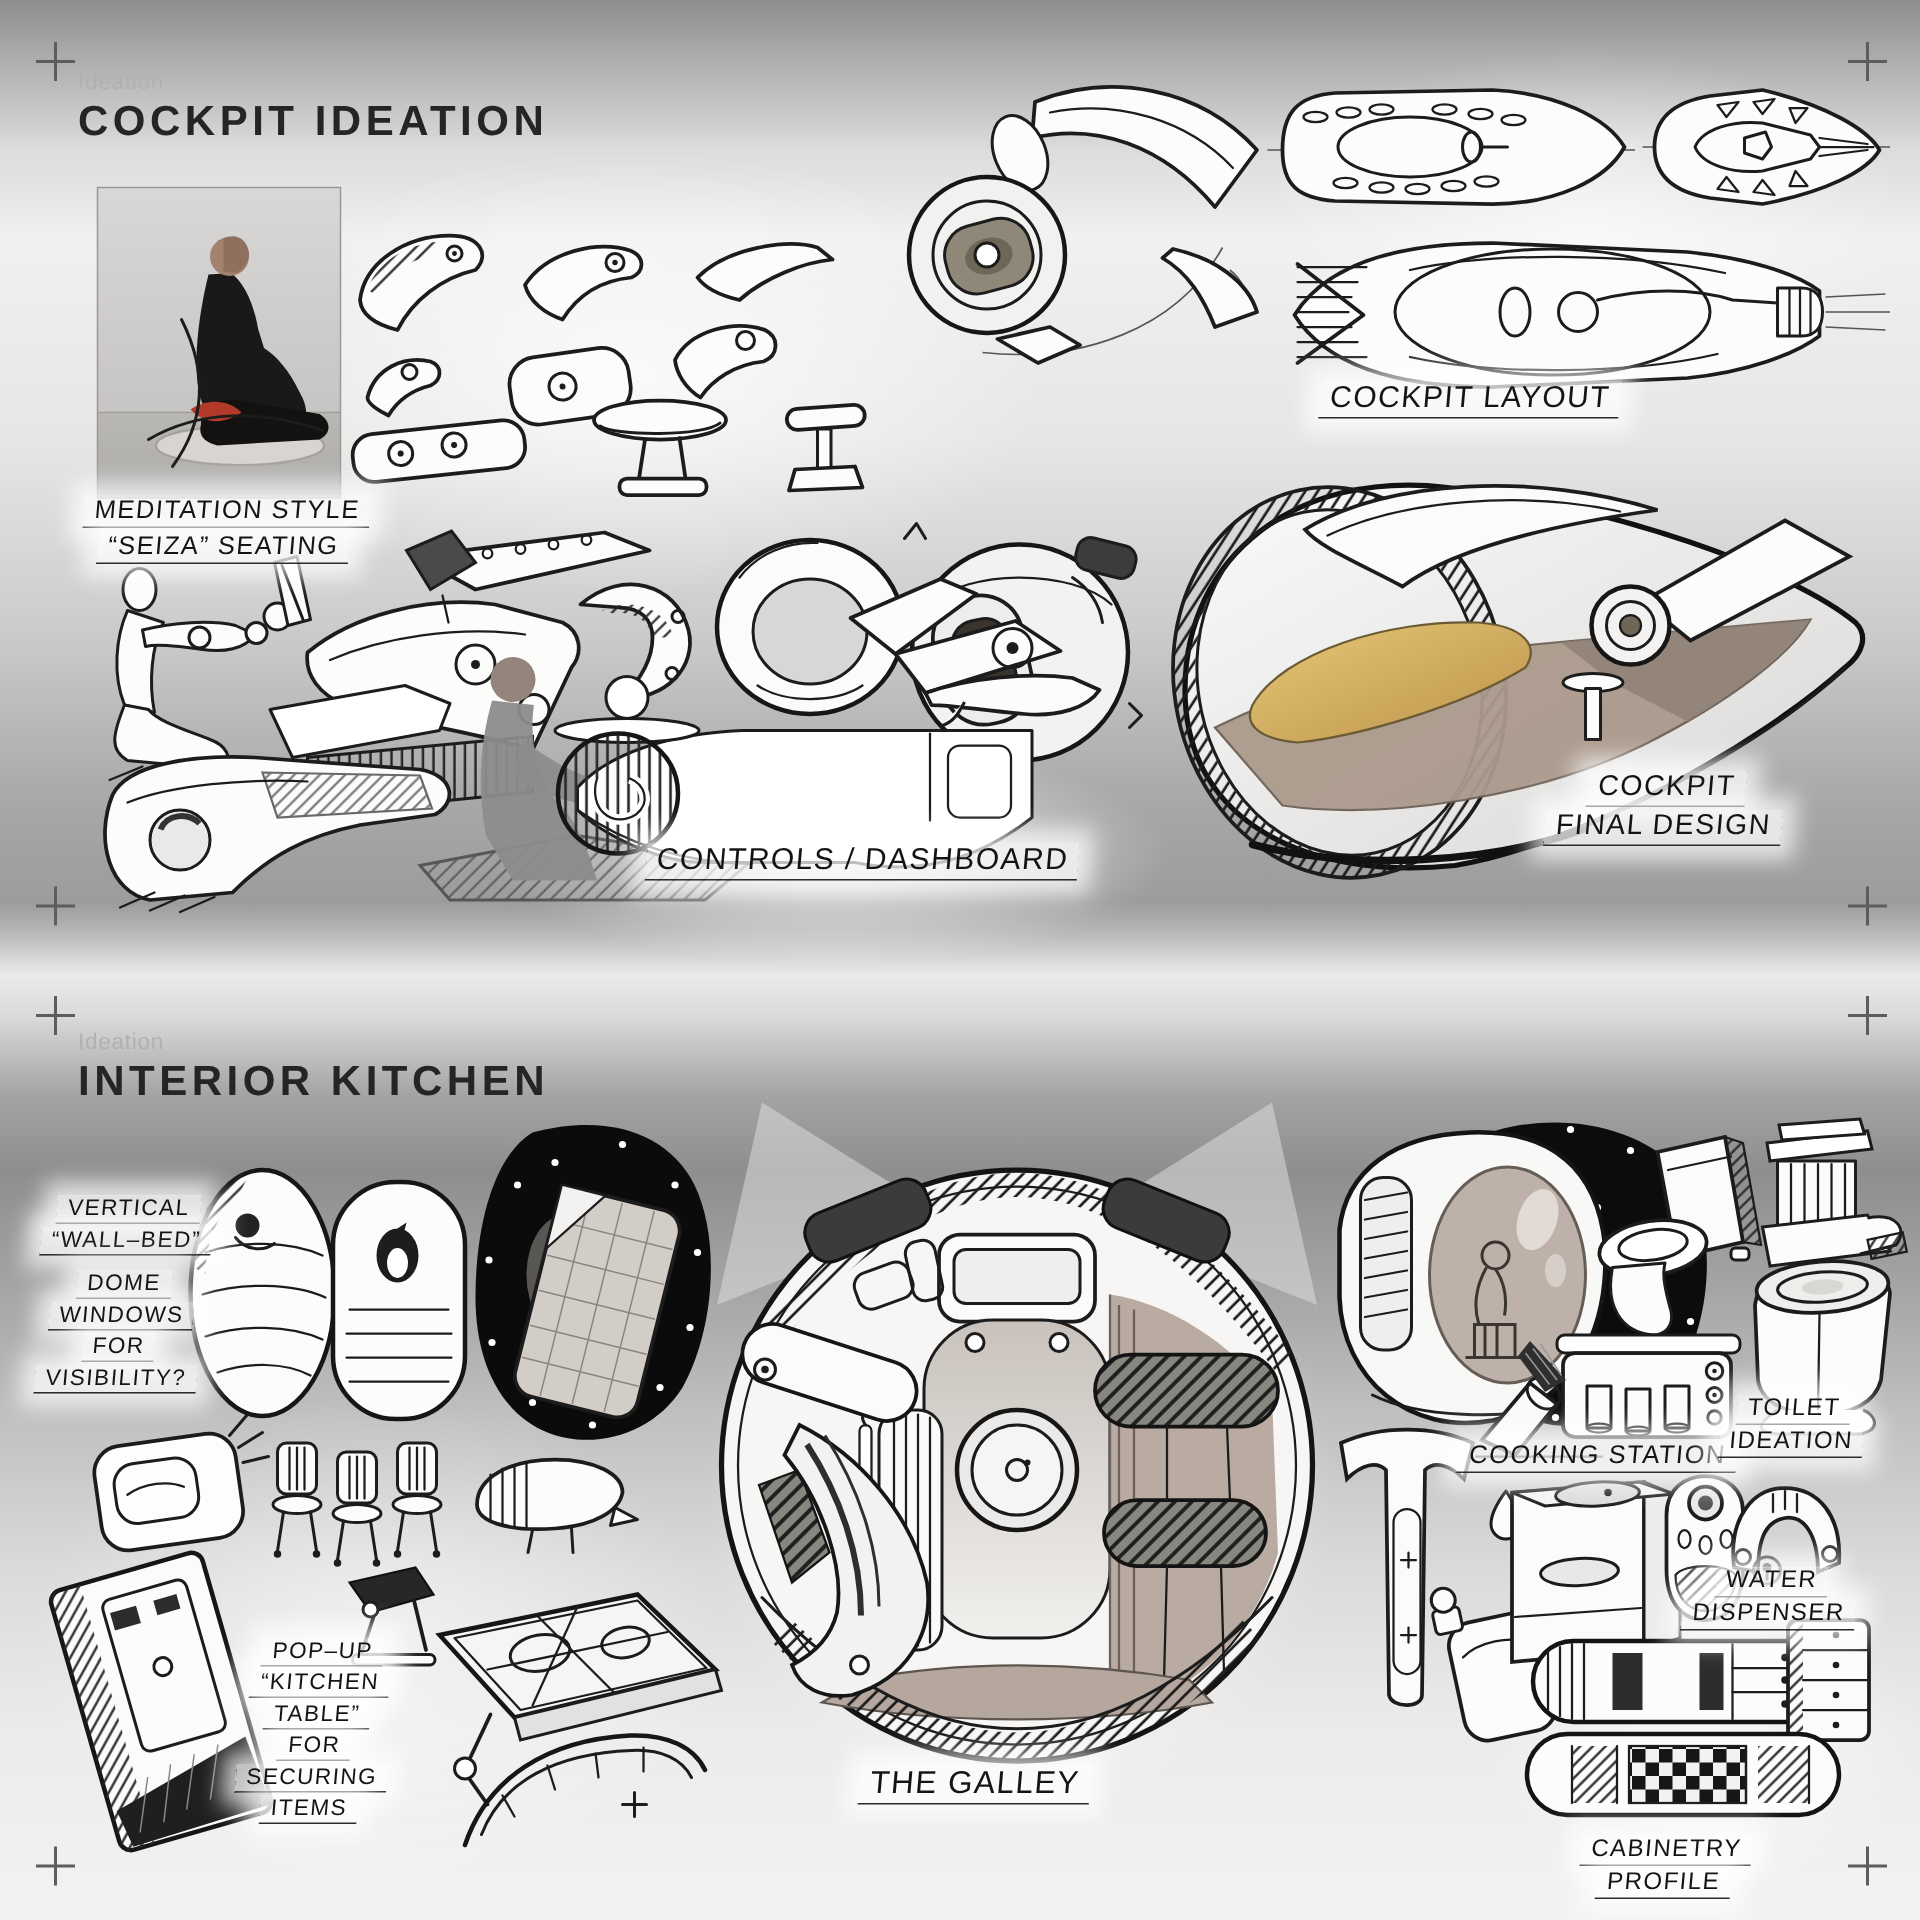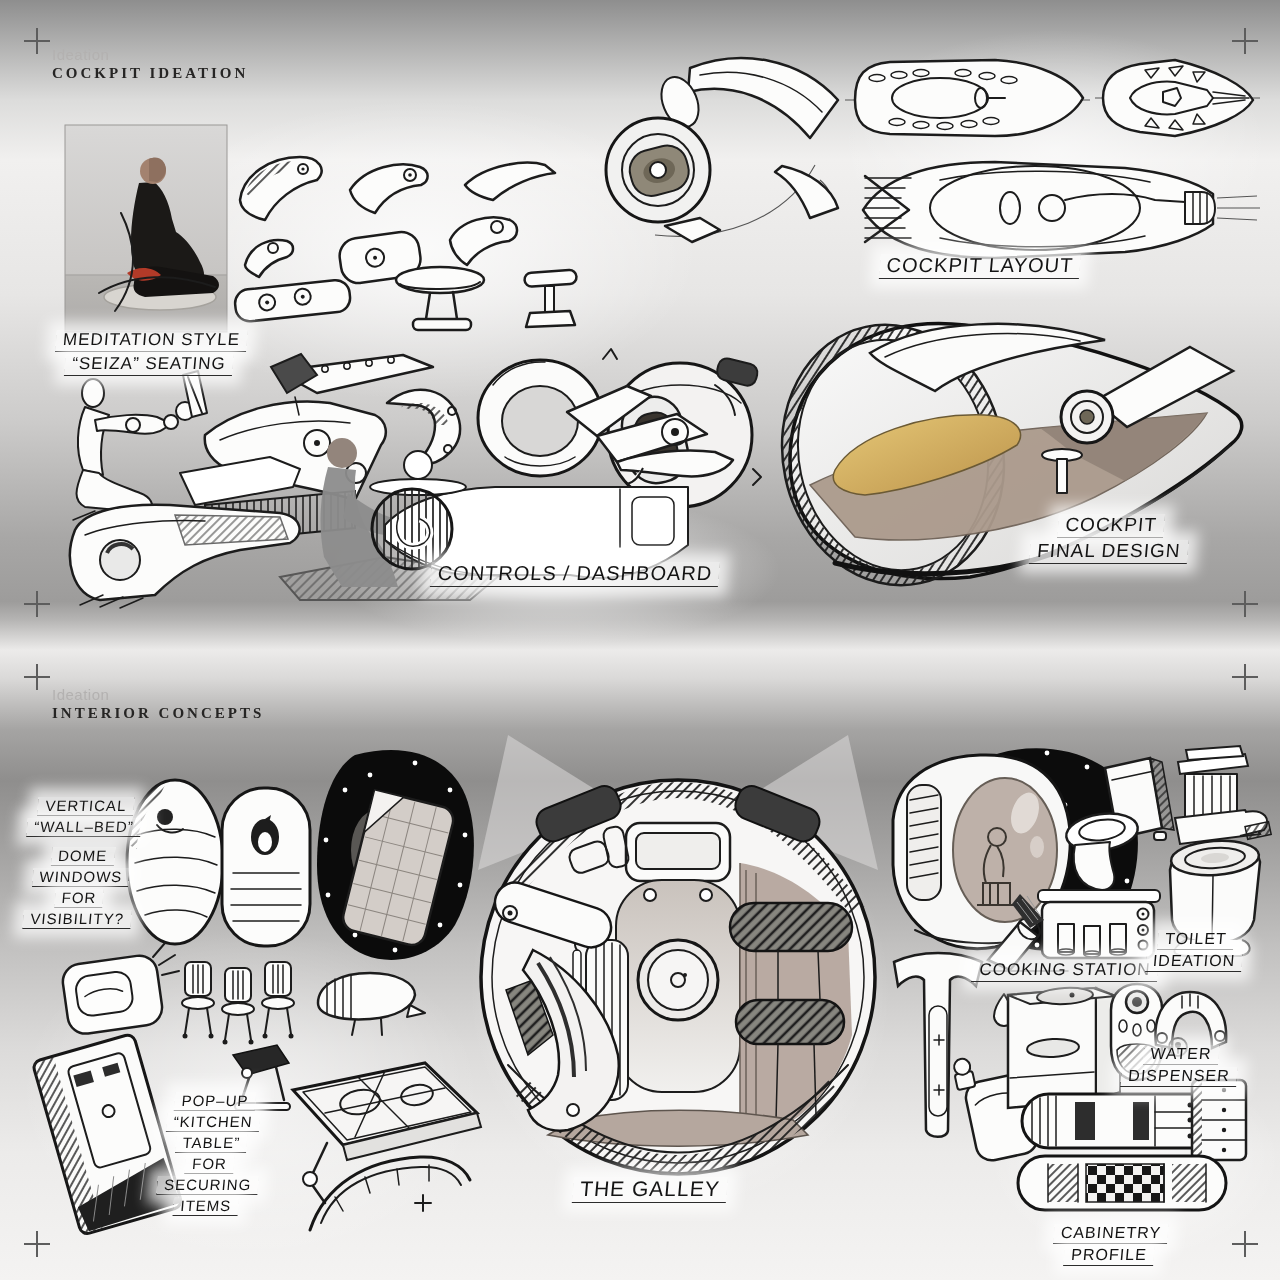--- a/index.html
+++ b/index.html
@@ -7,21 +7,21 @@
     font-family:"Liberation Sans","DejaVu Sans",sans-serif;
     background:linear-gradient(180deg,#8e8e8e 0%,#dcdcdb 7.8%,#f1f0ef 12.5%,#e7e6e5 23%,
       #cccbca 33%,#a8a7a6 42%,#9d9c9b 47%,#b5b4b3 48.4%,#ecebea 50.8%,#dad9d8 53%,
       #a5a4a3 57%,#8f8e8d 61%,#a3a2a1 66.4%,#c2c1c0 74%,#dcdbda 82%,#ecebea 90%,#f4f3f2 100%);}
   .glow{position:absolute;pointer-events:none;border-radius:50%;}
   .abs{position:absolute;}
   .crop{position:absolute;width:26px;height:26px;}
   .crop::before{content:"";position:absolute;left:0;right:0;top:12px;height:1.5px;background:#5d5d5d;}
   .crop::after{content:"";position:absolute;top:0;bottom:0;left:12px;width:1.5px;background:#5d5d5d;}
   .eyebrow{font-size:15px;color:#b3b1b0;letter-spacing:.5px;}
-  .panel-title{font-size:15px;font-weight:800;color:#262524;letter-spacing:3px;margin:2px 0 0 0;font-family:Liberation Serif, serif;}
+  .panel-title{font-size:28px;font-weight:800;color:#262524;letter-spacing:3px;margin:2px 0 0 0;}
   .hand{position:absolute;text-align:center;color:#141414;transform:skewX(-5deg);z-index:40;}
   .hand .ln{display:block;width:max-content;margin:2px auto 0;padding:0 7px 1px;
     border-bottom:1.6px solid #2c2c2c;background:rgba(255,255,255,.72);
     box-shadow:0 0 14px 9px rgba(255,255,255,.72);letter-spacing:1px;white-space:nowrap;}
   .lbl-lg{font-size:20px;} .lbl-md{font-size:17px;} .lbl-xs{font-size:15px;}
   svg{position:absolute;overflow:visible;}
   svg .s15{stroke:#1c1c1c;stroke-width:1.5;fill:none;stroke-linecap:round;stroke-linejoin:round}
   svg .s2{stroke:#1c1c1c;stroke-width:2;fill:none;stroke-linecap:round;stroke-linejoin:round}
   svg .s25{stroke:#1c1c1c;stroke-width:2.5;fill:none;stroke-linecap:round;stroke-linejoin:round}
   svg .s3{stroke:#161616;stroke-width:3;fill:none;stroke-linecap:round;stroke-linejoin:round}
@@ -360,21 +360,21 @@
     </div>
     <div class="hand lbl-md" style="left:1010px;top:512px;width:200px;font-size:19px;">
       <span class="ln">COCKPIT</span>
       <span class="ln">FINAL DESIGN</span>
     </div>
   </section>
 
   <section>
     <div class="abs" style="left:52px;top:686px;z-index:50;">
       <div class="eyebrow">Ideation</div>
-      <div class="panel-title">INTERIOR CONCEPTS</div>
+      <div class="panel-title">INTERIOR KITCHEN</div>
     </div>
 
     <svg style="left:25px;top:745px" width="465" height="495" viewBox="0 0 465 495">
       <defs>
           <pattern id="oh" width="6" height="6" patternUnits="userSpaceOnUse" patternTransform="rotate(45)">
             <line x1="3" y1="0" x2="3" y2="6" stroke="#222" stroke-width="1.5"></line>
           </pattern>
         </defs>
       <path d="M330,10 C380,-3 420,10 438,45 C455,80 452,140 430,180 C410,212 370,222 340,210 C310,198 292,165 292,120 C292,70 305,25 330,10 Z" fill="#0b0b0b"></path>
       <g fill="#fff">

